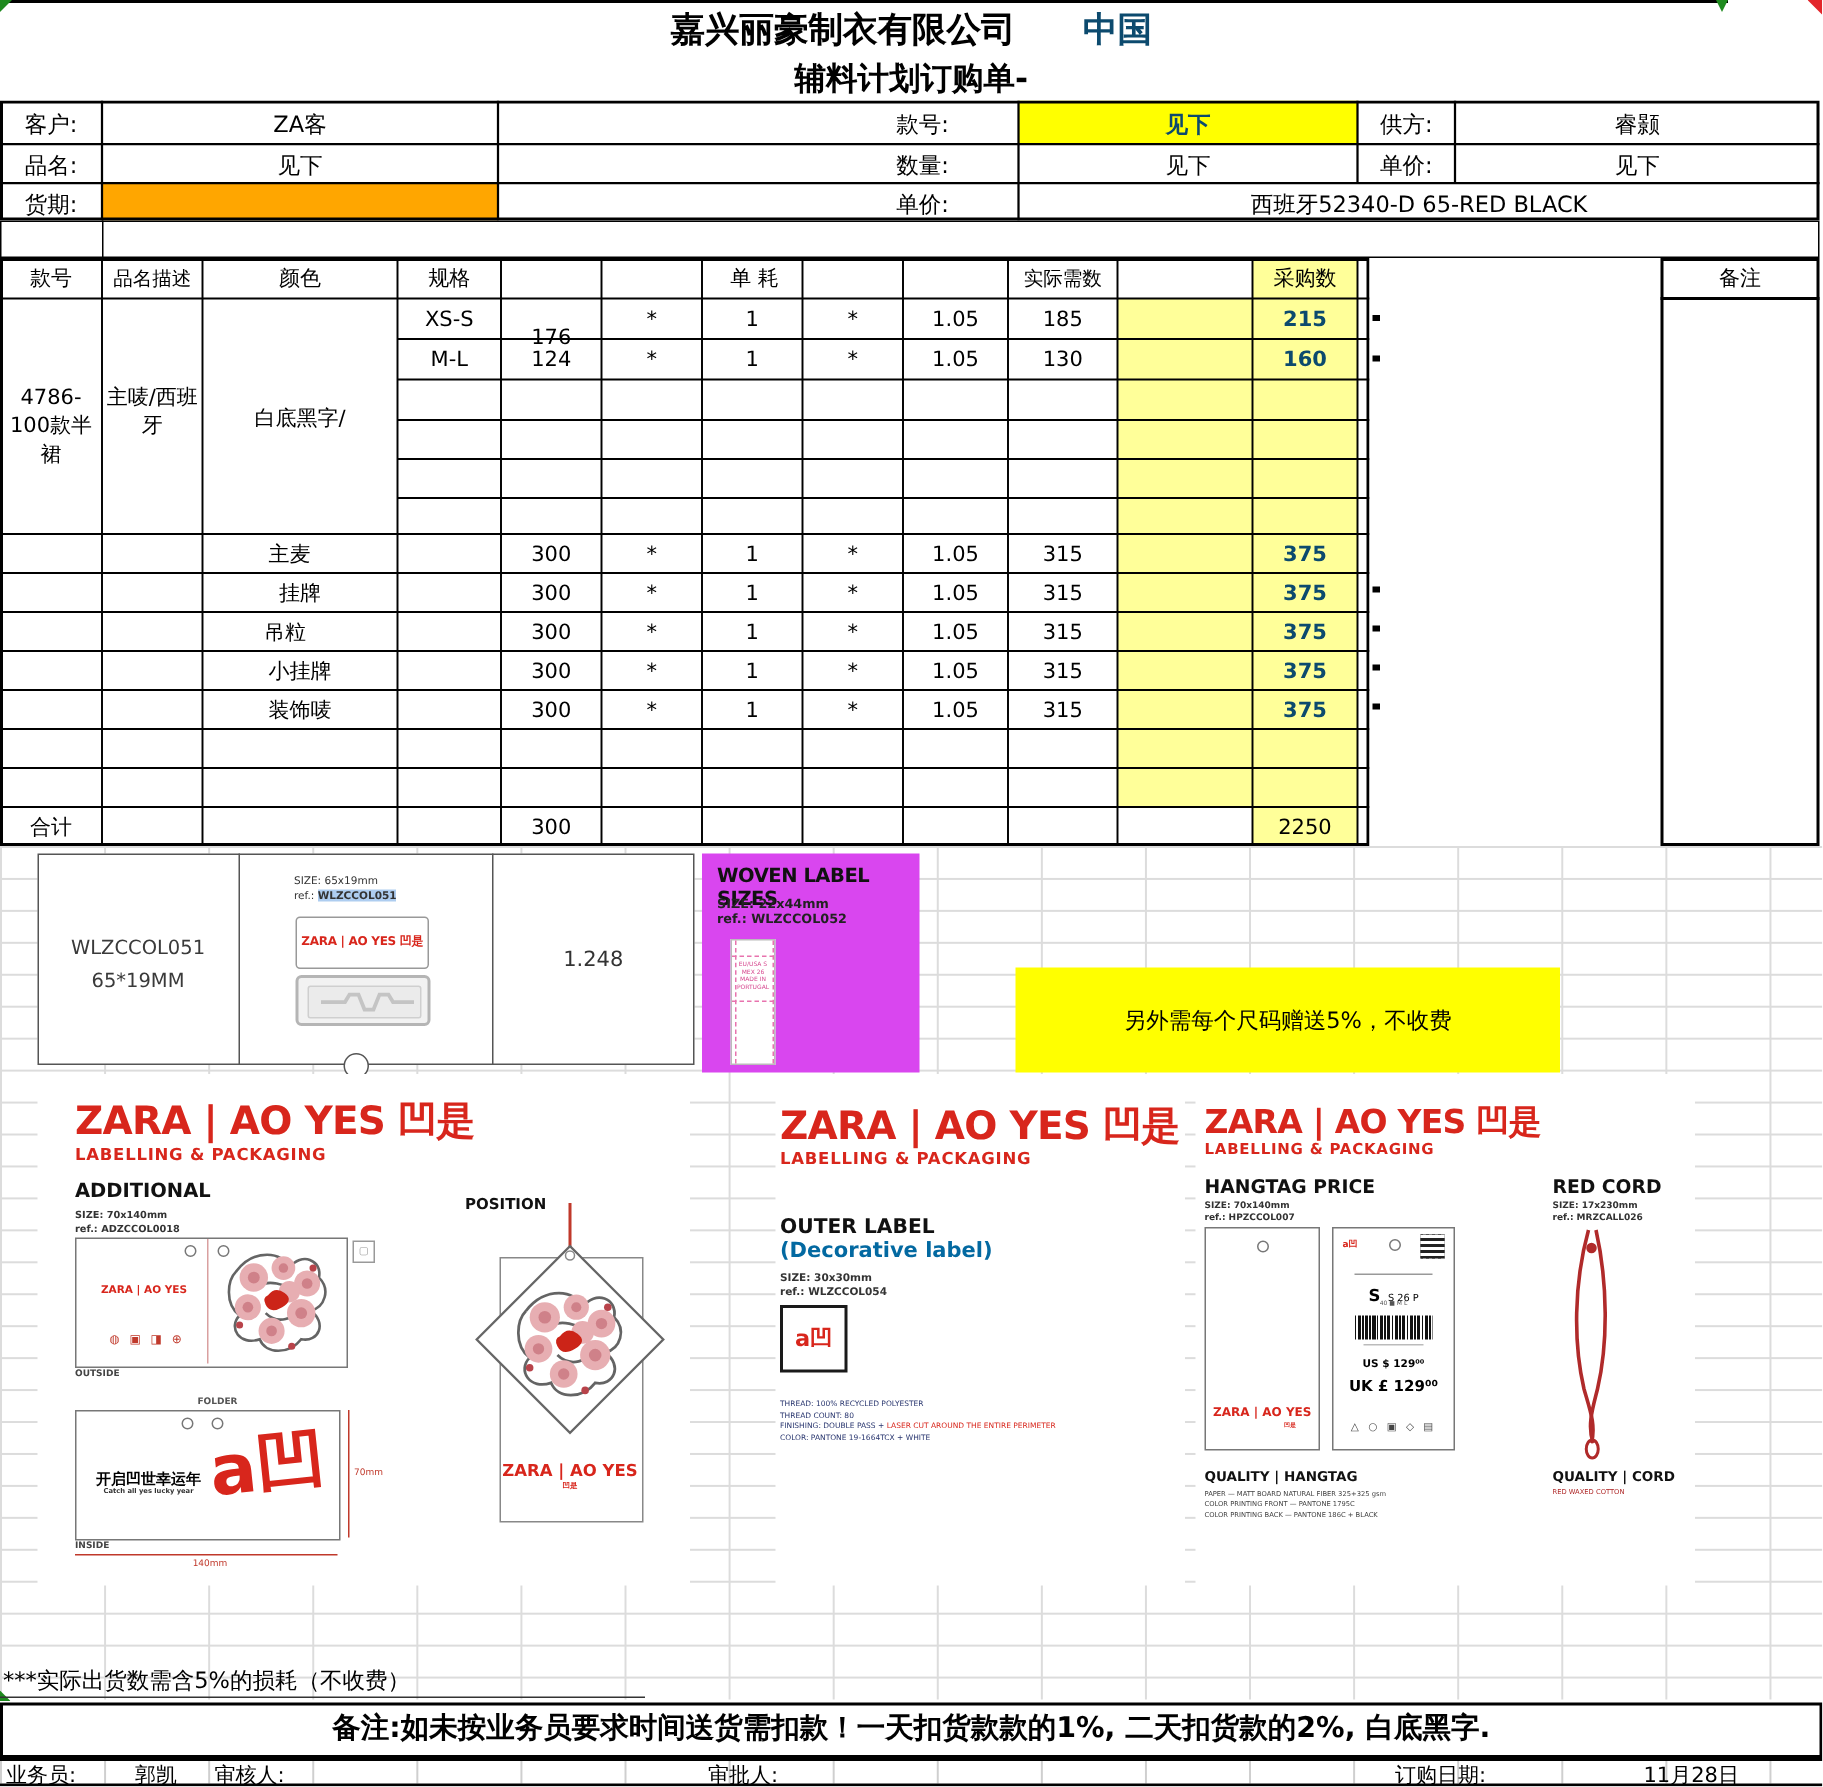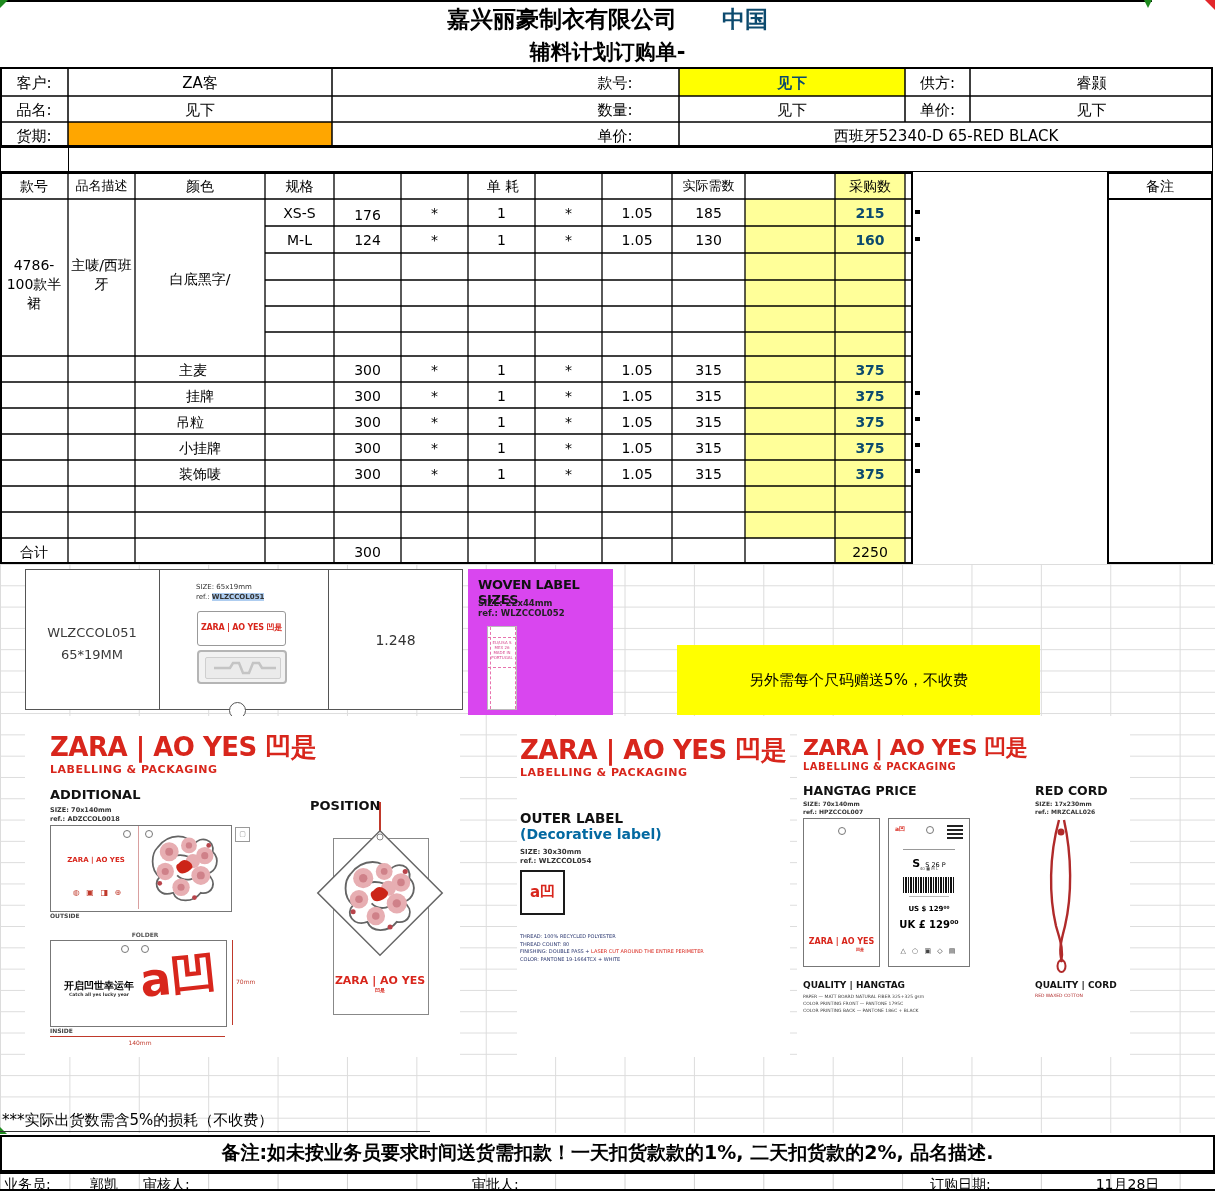--- a/index.html
+++ b/index.html
@@ -148,21 +148,21 @@
   <div class="abs ct f14" style="left:265px;top:176px;width:69px">规格</div>
   <div class="abs ct f14" style="left:334px;top:176px;width:338px">单 耗</div>
   <div class="abs ct" style="left:672px;top:177px;width:73px;font-size:13px">实际需数</div>
   <div class="abs ct f14" style="left:835px;top:176px;width:70px">采购数</div>
 
   <div class="abs ct" style="left:1px;top:256px;width:66px;font-size:14px;line-height:19px">4786-100款半裙</div>
   <div class="abs ct" style="left:70px;top:256px;width:63px;font-size:14px;line-height:19px">主唛/西班牙</div>
   <div class="abs ct f14" style="left:135px;top:269px;width:130px">白底黑字/</div>
 
   <div class="abs ct f14" style="left:265px;top:203px;width:69px">XS-S</div>
-  <div class="abs ct f14" style="left:334px;top:205px;width:67px">176</div>
+  <div class="abs ct f14" style="left:334px;top:215px;width:67px">176</div>
   <div class="abs ct f14" style="left:401px;top:203px;width:67px">*</div>
   <div class="abs ct f14" style="left:468px;top:203px;width:67px">1</div>
   <div class="abs ct f14" style="left:535px;top:203px;width:67px">*</div>
   <div class="abs ct f14" style="left:602px;top:203px;width:70px">1.05</div>
   <div class="abs ct f14" style="left:672px;top:203px;width:73px">185</div>
   <div class="abs ct f14 bold red" style="left:835px;top:203px;width:70px">215</div>
 
   <div class="abs ct f14" style="left:265px;top:230px;width:69px">M-L</div>
   <div class="abs ct f14" style="left:334px;top:230px;width:67px">124</div>
   <div class="abs ct f14" style="left:401px;top:230px;width:67px">*</div>
@@ -298,21 +298,21 @@
       <div class="abs ct bold" style="left:8px;top:38px;width:80px;font-size:10px">开启凹世幸运年</div>
       <div class="abs ct bold" style="left:8px;top:51px;width:80px;font-size:4.5px;color:#333">Catch all yes lucky year</div>
       <div class="abs ct brand bold" style="left:85px;top:6px;width:85px;font-size:46px;transform:rotate(-6deg)">a凹</div>
     </div>
     <div class="abs bold" style="left:25px;top:311px;font-size:6px;color:#444">INSIDE</div>
     <div class="abs" style="left:25px;top:320px;width:175px;border-top:1px solid #c0392b"></div>
     <div class="abs ct" style="left:85px;top:323px;width:60px;font-size:6px;color:#c0392b">140mm</div>
     <div class="abs" style="left:207px;top:224px;width:1px;height:85px;background:#c0392b"></div>
     <div class="abs" style="left:211px;top:262px;font-size:6px;color:#c0392b">70mm</div>
 
-    <div class="abs bold" style="left:285px;top:82px;font-size:13px;color:#111">POSITION</div>
+    <div class="abs bold" style="left:285px;top:82px;font-size:10px;color:#111">POSITION</div>
     <div class="abs" style="left:308px;top:122px;width:94px;height:175px;border:1px solid #888;background:#fff"></div>
     <div class="abs" style="left:354px;top:86px;width:2px;height:42px;background:#c0392b"></div>
     <svg class="abs" style="left:285px;top:107px" width="140" height="140" viewBox="0 0 140 140">
       <g transform="rotate(45 70 70)">
           <rect x="26" y="26" width="88" height="88" fill="#fff" stroke="#666" stroke-width="1.5"></rect>
         </g>
       <circle cx="70" cy="14" r="3" fill="none" stroke="#888"></circle>
       <use href="#floral" x="28" y="30" width="84" height="84"></use>
     </svg>
     <div class="abs ct brand bold" style="left:308px;top:258px;width:94px;font-size:11px">ZARA | AO YES</div>
@@ -385,21 +385,21 @@
       <circle cx="24" cy="16" r="3.5" fill="#b02a2a"></circle>
       <ellipse cx="24.5" cy="150" rx="4" ry="6" stroke="#b02a2a" stroke-width="2" fill="none"></ellipse>
     </svg>
     <div class="abs bold" style="left:238px;top:264px;font-size:9px;color:#111">QUALITY | CORD</div>
     <div class="abs" style="left:238px;top:277px;font-size:4.5px;color:#b02a2a">RED WAXED COTTON</div>
   </div>
 
   <div class="abs f15" style="left:2px;top:1110px">***实际出货数需含5%的损耗（不收费）</div>
   <div class="abs" style="left:0;top:1131px;width:430px;border-bottom:1px solid #333"></div>
 
-  <div class="abs ct bold" style="left:0;top:1135px;width:1215px;height:37px;border:2.5px solid #000;box-sizing:border-box;background:#fff;font-size:19px;line-height:31px">备注:如未按业务员要求时间送货需扣款！一天扣货款款的1%, 二天扣货款的2%, 品名描述.</div>
+  <div class="abs ct bold" style="left:0;top:1135px;width:1215px;height:37px;border:2.5px solid #000;box-sizing:border-box;background:#fff;font-size:19px;line-height:31px">备注:如未按业务员要求时间送货需扣款！一天扣货款款的1%, 二天扣货款的2%, 白底黑字.</div>
 
   <div class="abs" style="left:0;top:1172px;width:1215px;height:19px;border-top:2px solid #000;border-bottom:2px solid #000;box-sizing:border-box;background:#fff;background-image:linear-gradient(90deg,#cfcfcf 1px,transparent 1px);background-size:69.4px 19px"></div>
   <div class="abs f14" style="left:4px;top:1174px">业务员:</div>
   <div class="abs ct f14" style="left:69px;top:1174px;width:70px">郭凯</div>
   <div class="abs f14" style="left:143px;top:1174px">审核人:</div>
   <div class="abs f14" style="left:472px;top:1174px">审批人:</div>
   <div class="abs f14" style="left:930px;top:1174px">订购日期:</div>
   <div class="abs ct f14" style="left:1040px;top:1174px;width:175px">11月28日</div>
 
 </div>

